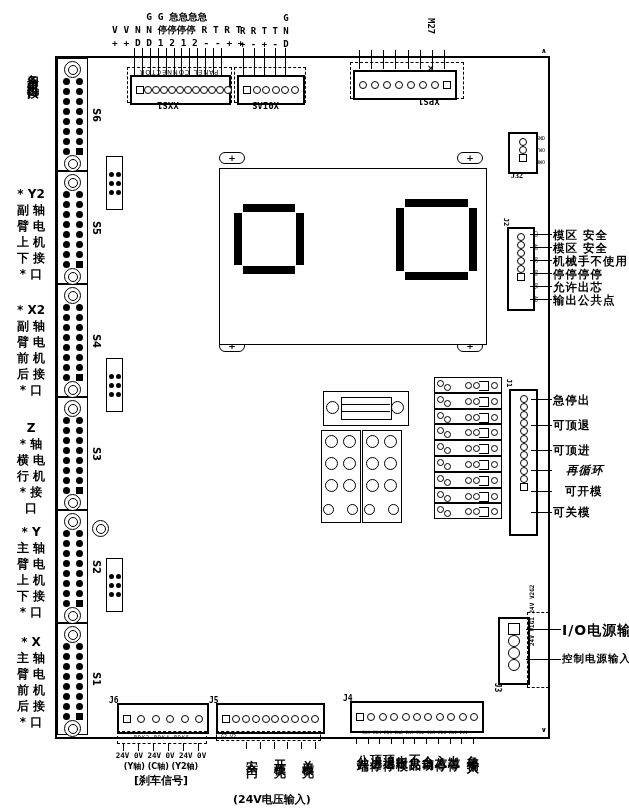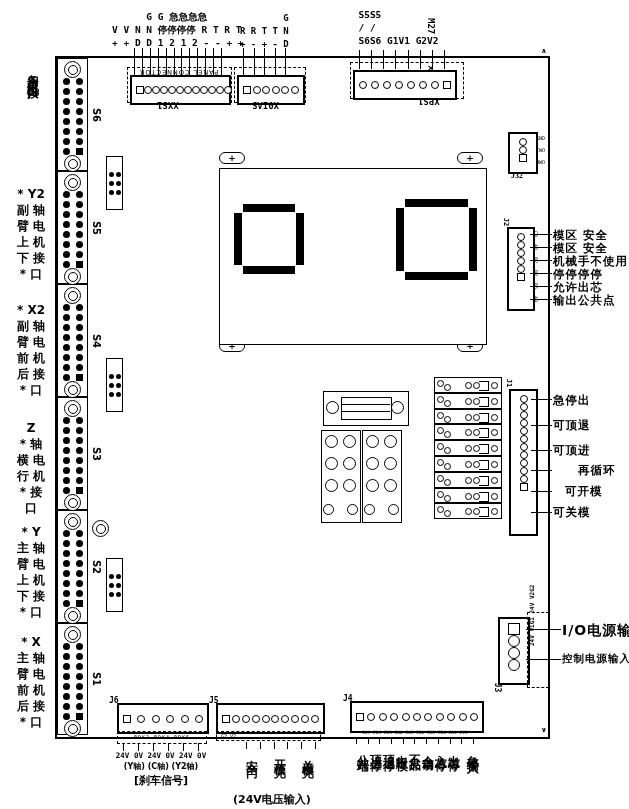--- a/index.html
+++ b/index.html
@@ -350,23 +350,20 @@
         <span class="pin sq"></span>
         <span class="pin"></span>
         <span class="pin"></span>
         <span class="pin"></span>
         <span class="pin"></span>
         <span class="pin"></span>
       </div>
   </div>
   <div class="abs r180 t9 bold mono" style="left:252px;top:100px;">X0IAS</div>
 
-  <div class="abs pre mono bold" style="left:347px;top:8px;font-size:9.5px;line-height:13px;">  S5S5
-  / /
-  S6S6 G1V1 G2V2</div>
   <div class="abs r90 t9 bold mono" style="left:436px;top:18px;transform-origin:left top;">M27</div>
   <div class="abs vlines" style="left:359px;top:50px;width:86px;height:19px;">
       <span class="vline"></span>
       <span class="vline"></span>
       <span class="vline"></span>
       <span class="vline"></span>
       <span class="vline"></span>
       <span class="vline"></span>
       <span class="vline"></span>
       <span class="vline"></span>
@@ -563,21 +560,21 @@
   </div>
   <div class="abs hline" style="left:531px;top:399px;width:21px;"></div>
   <div class="abs hline" style="left:531px;top:425px;width:21px;"></div>
   <div class="abs hline" style="left:531px;top:450px;width:21px;"></div>
   <div class="abs hline" style="left:531px;top:470px;width:21px;"></div>
   <div class="abs hline" style="left:531px;top:491px;width:21px;"></div>
   <div class="abs hline" style="left:531px;top:512px;width:21px;"></div>
   <div class="abs siglabel" style="left:553px;top:393px;">急停出</div>
   <div class="abs siglabel" style="left:553px;top:418px;">可顶退</div>
   <div class="abs siglabel" style="left:553px;top:443px;">可顶进</div>
-  <div class="abs siglabel" style="left:578px;top:463px;">再循环</div>
+  <div class="abs siglabel" style="left:566px;top:463px;font-style:italic;">再循环</div>
   <div class="abs siglabel" style="left:565px;top:484px;">可开模</div>
   <div class="abs siglabel" style="left:553px;top:505px;">可关模</div>
 
   <div class="abs b2 bigpins" style="left:498px;top:617px;width:28px;height:64px;background:#fff;">
     <div class="pincol">
         <span class="pin sq"></span>
         <span class="pin"></span>
         <span class="pin"></span>
         <span class="pin"></span>
       </div>

